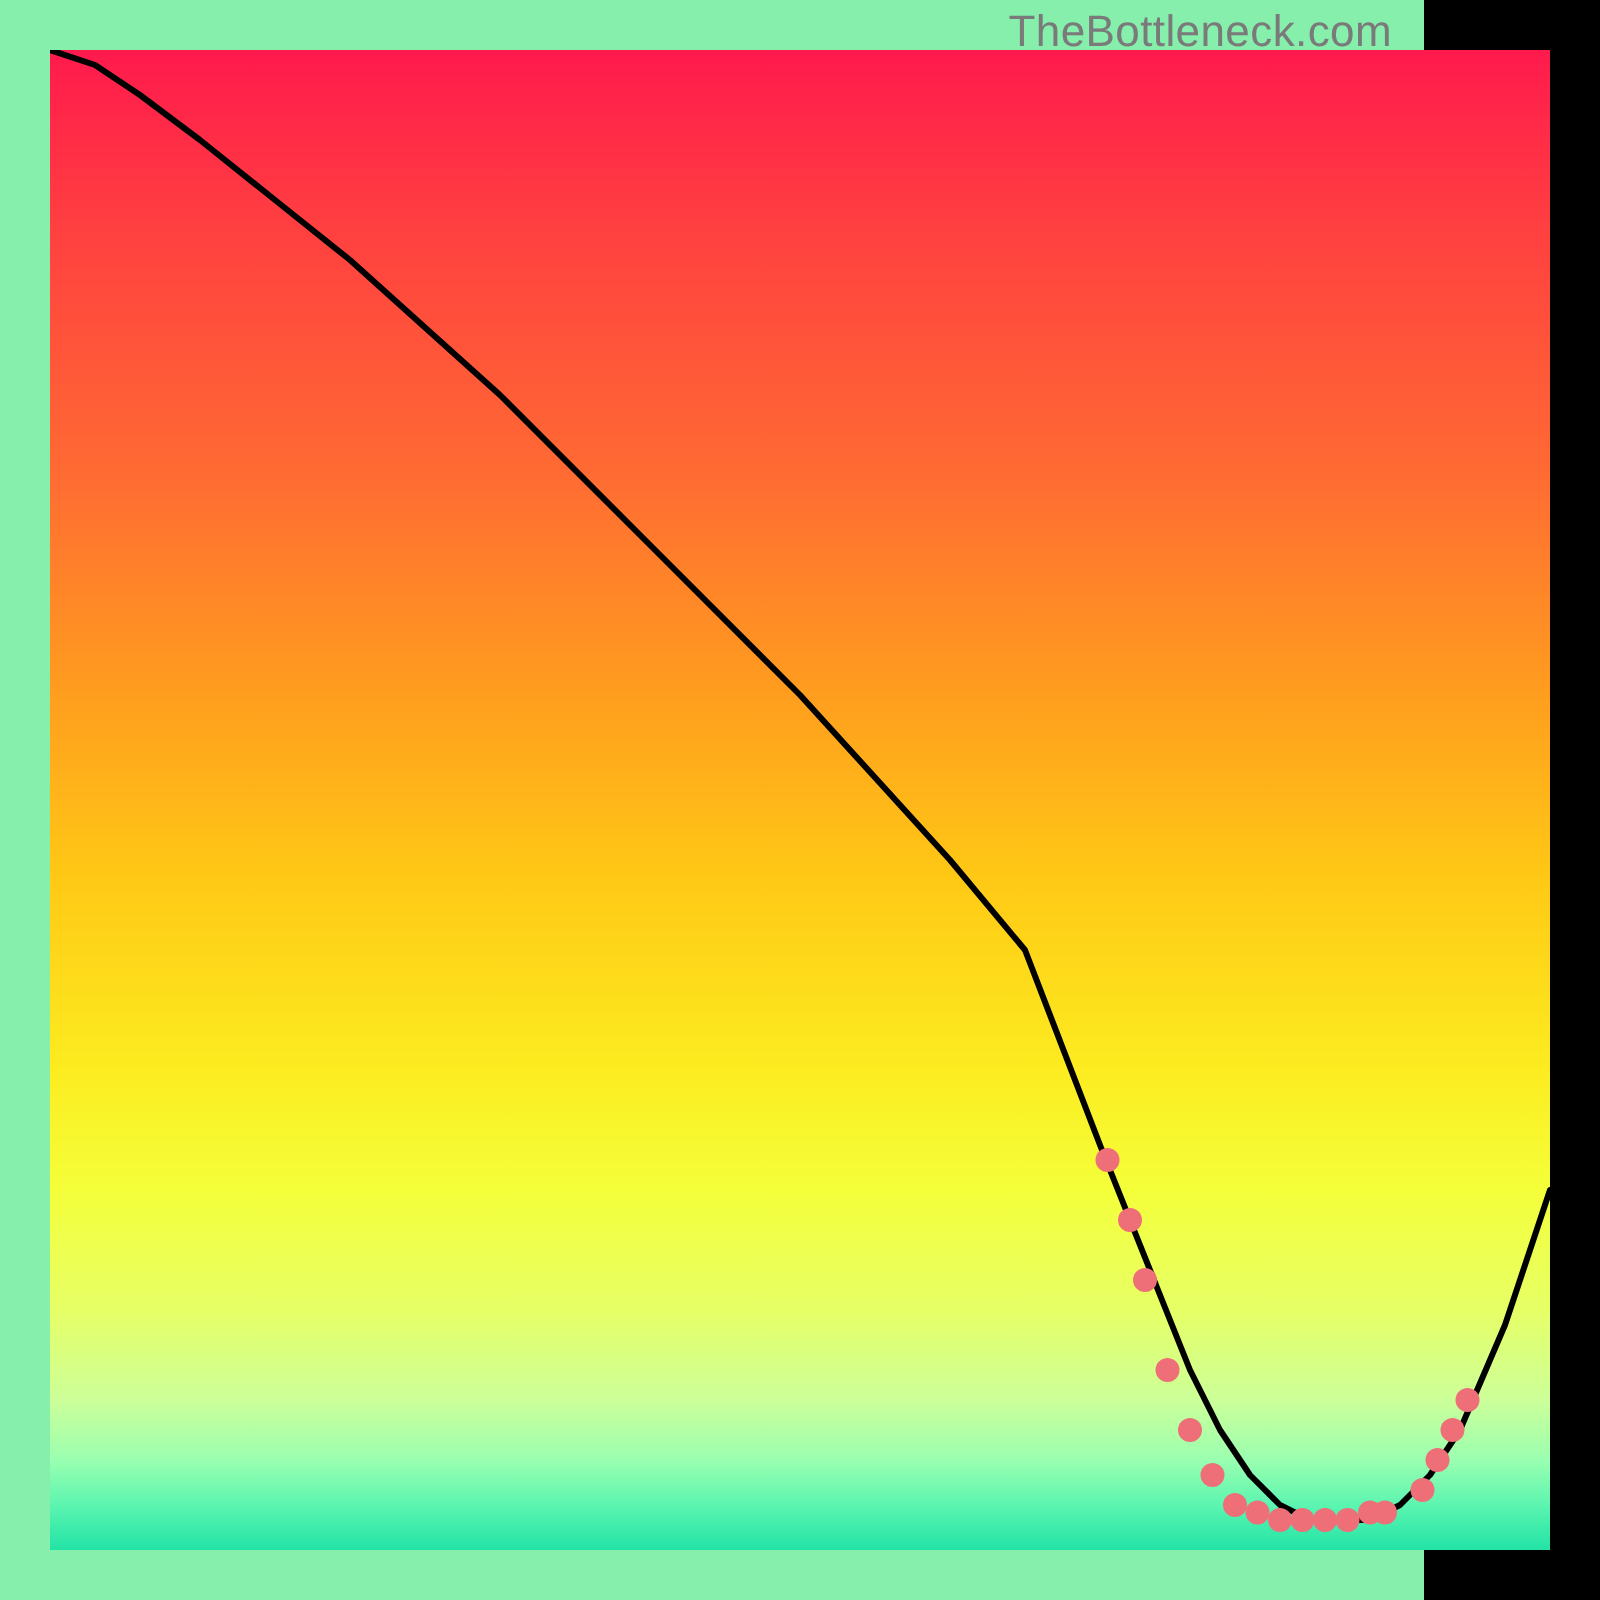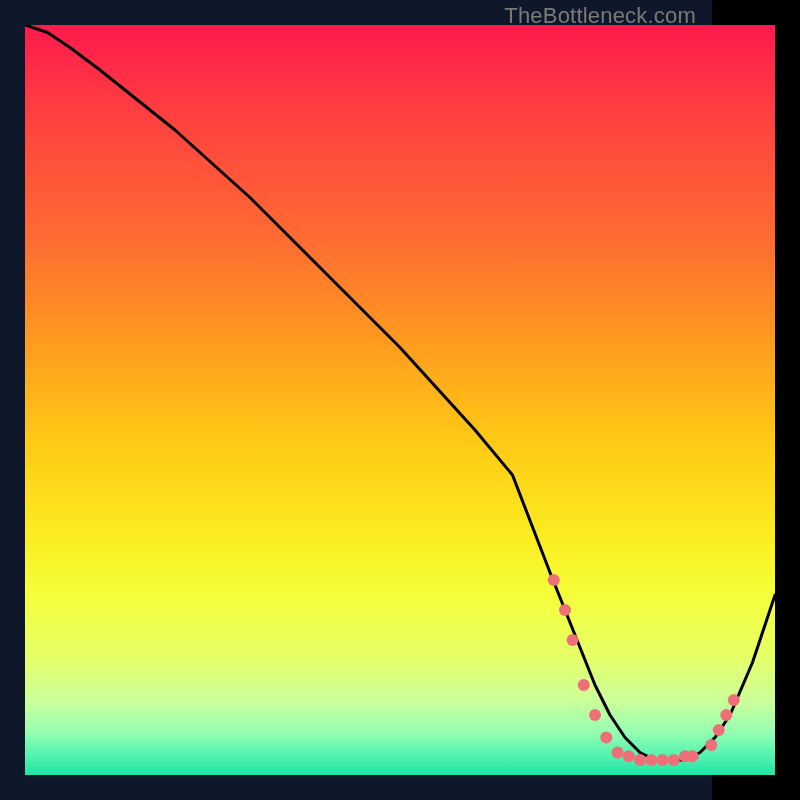--- a/index.html
+++ b/index.html
@@ -10,21 +10,21 @@
     background: #000;
     overflow: hidden;
     font-family: Arial, Helvetica, sans-serif;
   }
   .frame {
     position: absolute;
     top: 0;
     left: 0;
     width: 712px;
     height: 800px;
-    background: #0f172a;
+    background: #86efac;
   }
   .plot {
     position: absolute;
     top: 25px;
     left: 25px;
     width: 750px;
     height: 750px;
     overflow: hidden;
   }
   .gradient {

